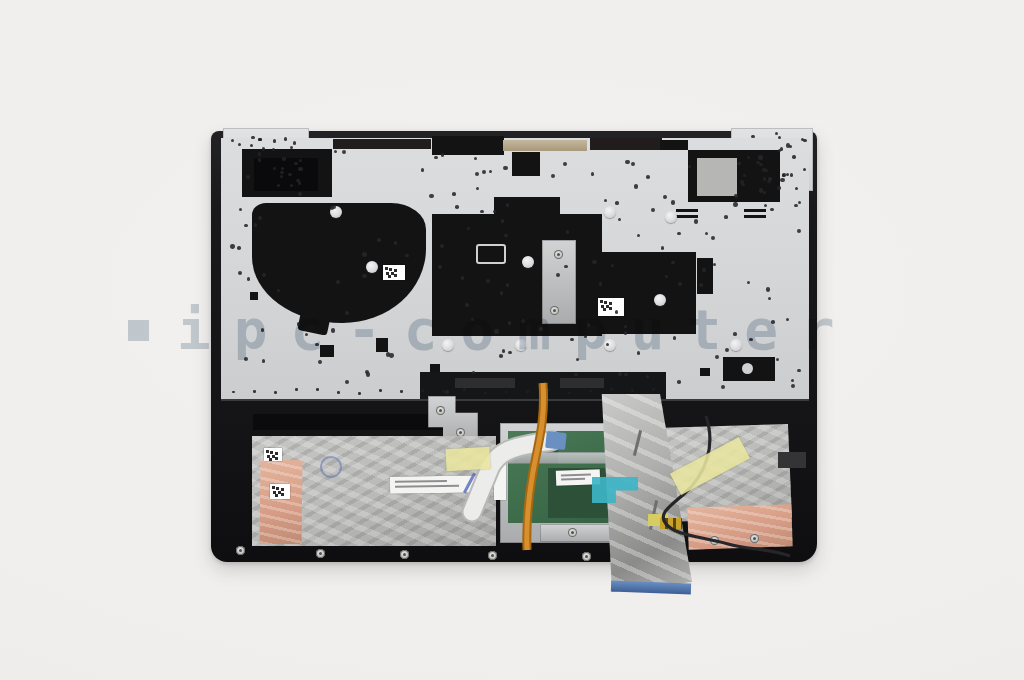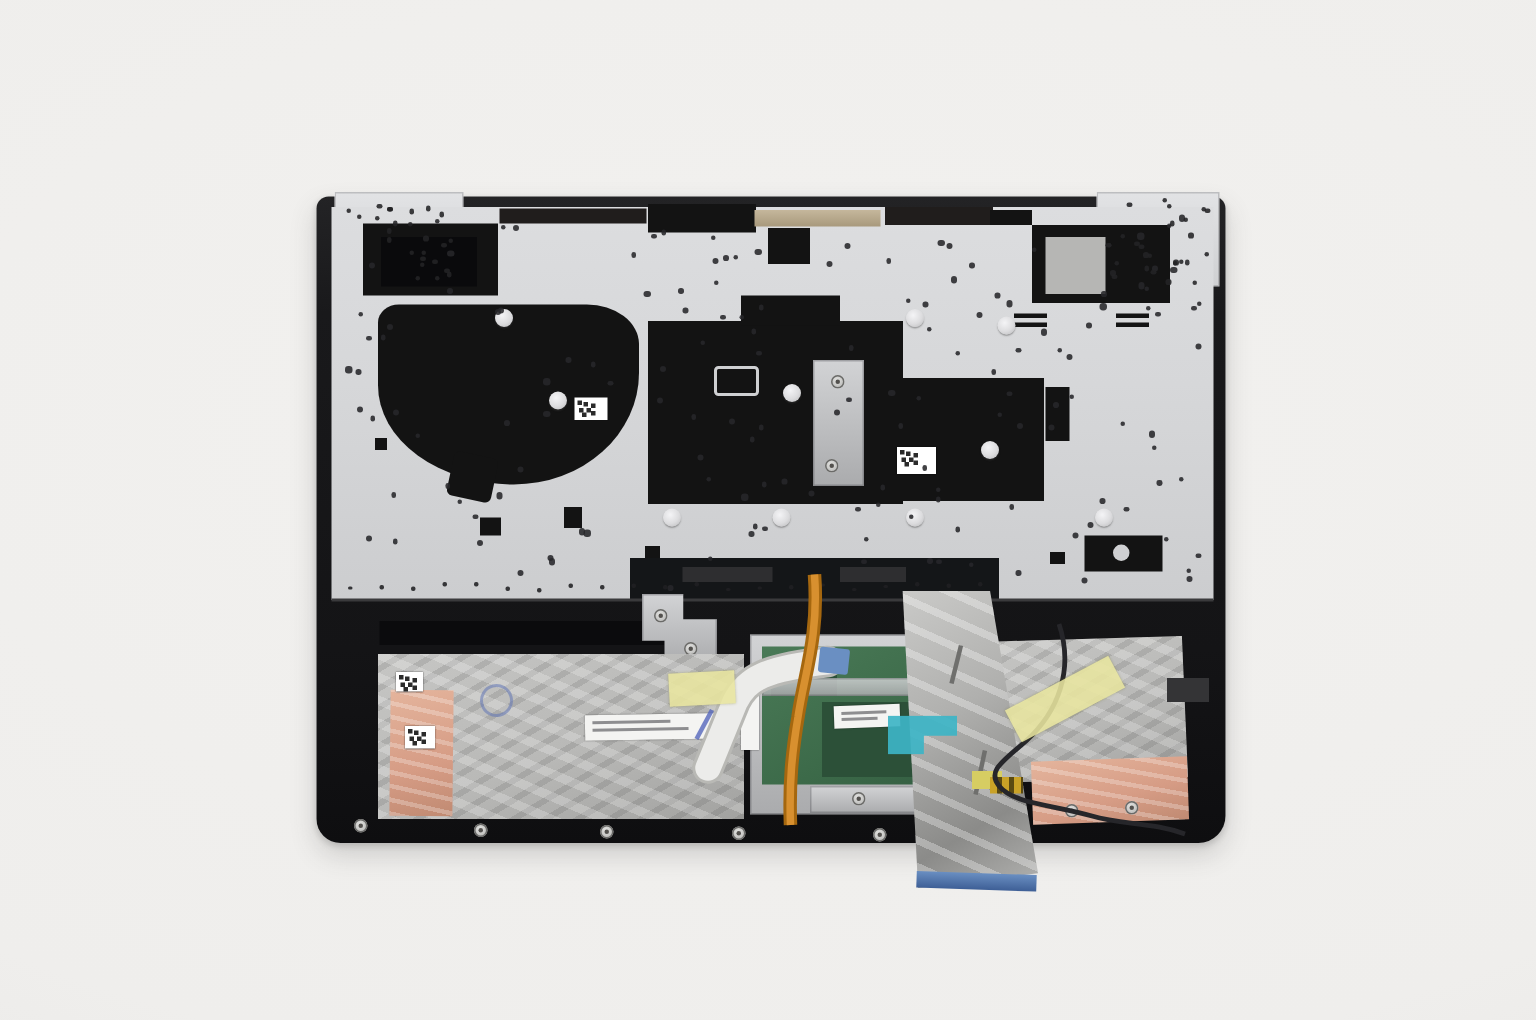--- a/index.html
+++ b/index.html
@@ -418,13 +418,17 @@
       <div style="position: absolute; left: 505px; top: 390.512px; width: 2.6px; height: 2.6px; border-radius: 50%; background: rgb(32, 32, 34); opacity: 0.88;"></div>
       <div style="position: absolute; left: 526px; top: 390.128px; width: 2.6px; height: 2.6px; border-radius: 50%; background: rgb(32, 32, 34); opacity: 0.88;"></div>
       <div style="position: absolute; left: 547px; top: 388.567px; width: 2.6px; height: 2.6px; border-radius: 50%; background: rgb(32, 32, 34); opacity: 0.88;"></div>
       <div style="position: absolute; left: 568px; top: 391.567px; width: 2.6px; height: 2.6px; border-radius: 50%; background: rgb(32, 32, 34); opacity: 0.88;"></div>
       <div style="position: absolute; left: 589px; top: 389.86px; width: 2.6px; height: 2.6px; border-radius: 50%; background: rgb(32, 32, 34); opacity: 0.88;"></div>
       <div style="position: absolute; left: 610px; top: 388.471px; width: 2.6px; height: 2.6px; border-radius: 50%; background: rgb(32, 32, 34); opacity: 0.88;"></div>
       <div style="position: absolute; left: 631px; top: 389.461px; width: 2.6px; height: 2.6px; border-radius: 50%; background: rgb(32, 32, 34); opacity: 0.88;"></div>
       <div style="position: absolute; left: 652px; top: 388.042px; width: 2.6px; height: 2.6px; border-radius: 50%; background: rgb(32, 32, 34); opacity: 0.88;"></div>
     </div>
 
+  <div class="abs watermark">
+    <span class="wm-bullet"></span>
+    <span class="wm-text">ipc-computer</span>
+  </div>
 </div>
 
 </body></html>

